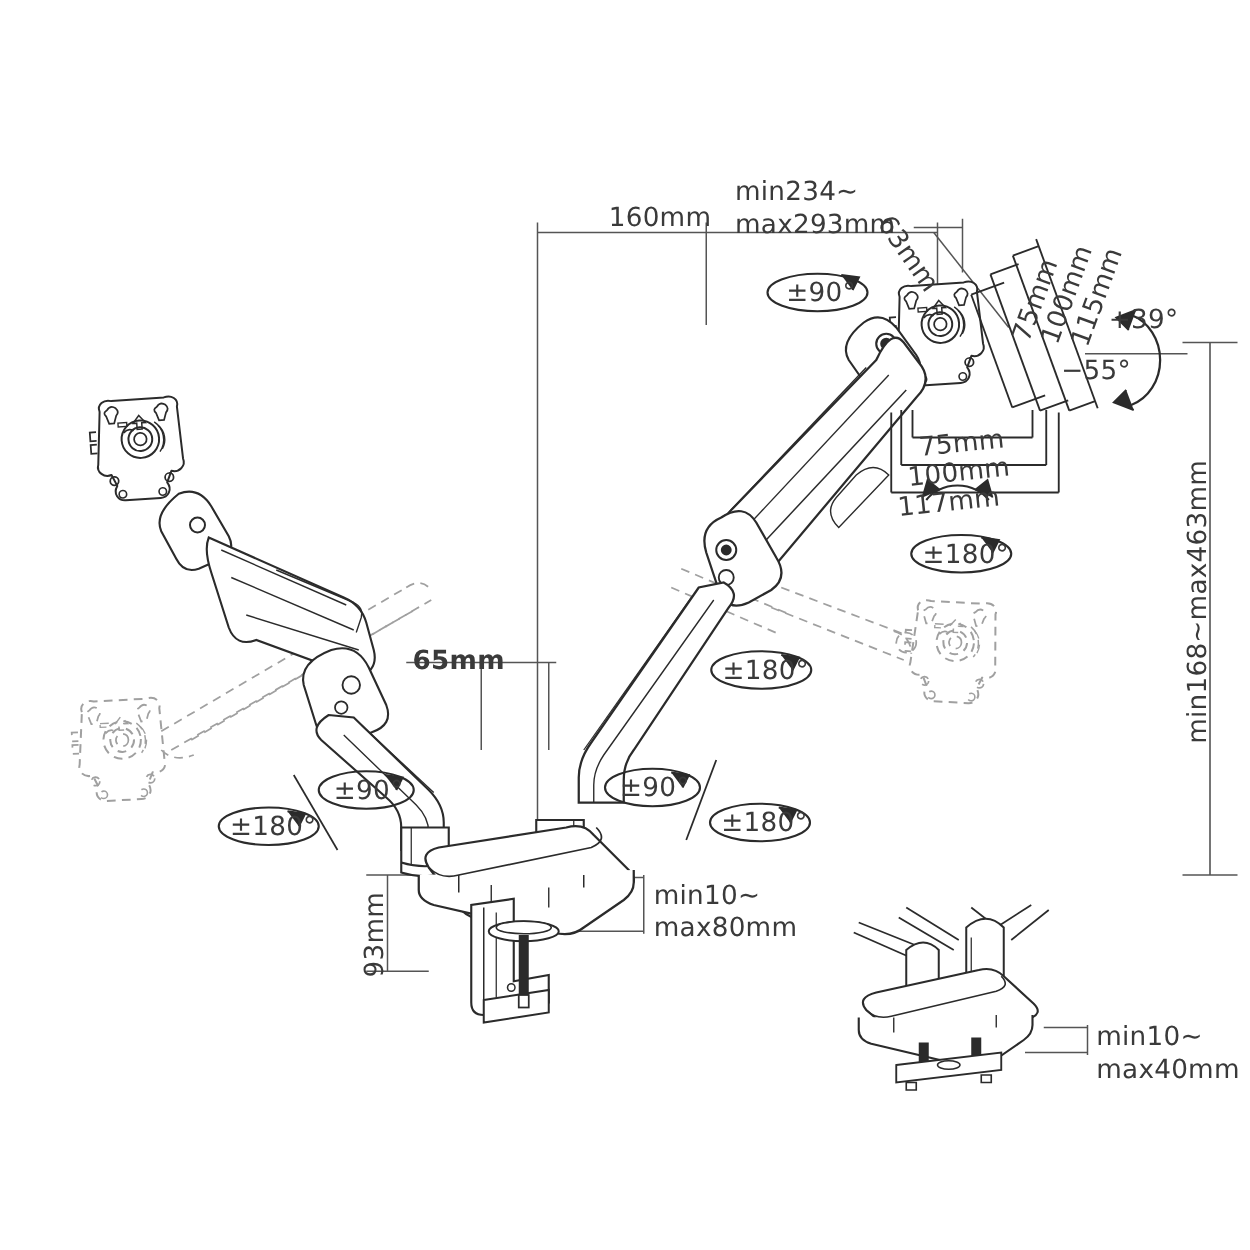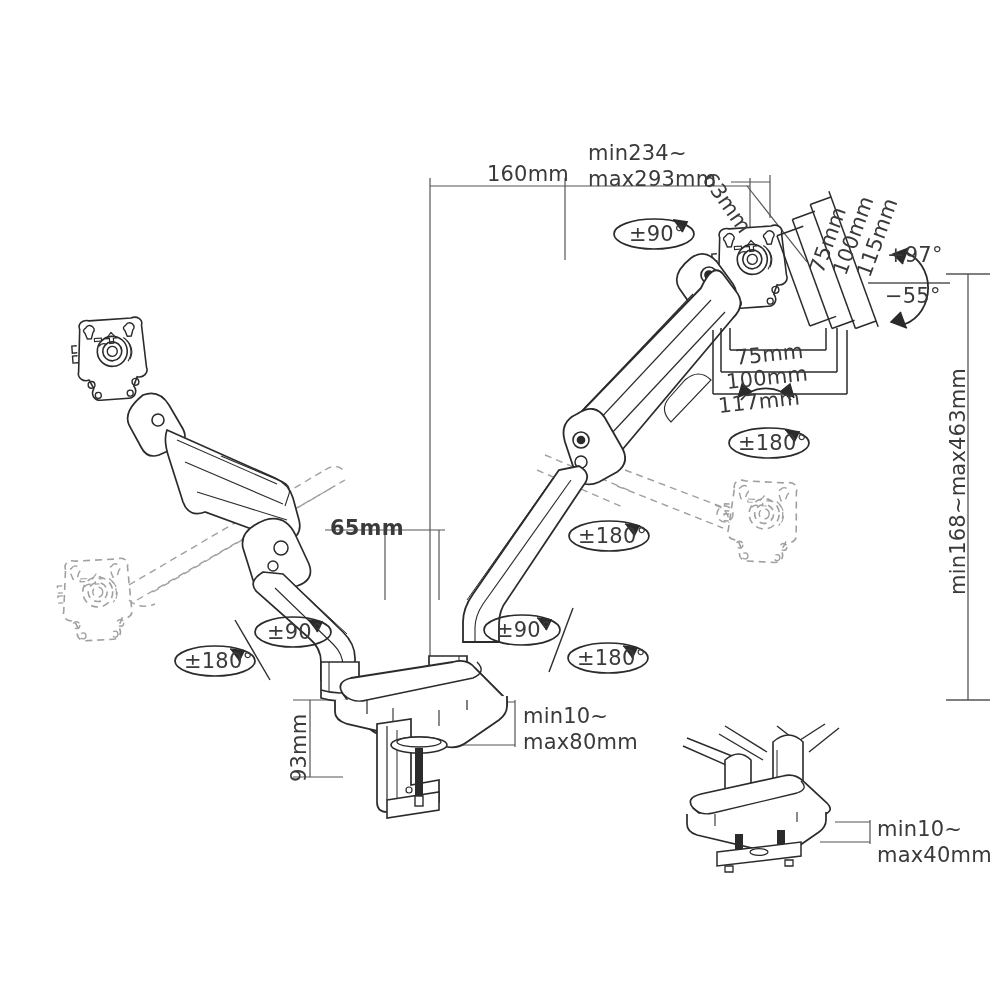--- a/index.html
+++ b/index.html
@@ -298,22 +298,22 @@
 <div class="lbl" style="left:305px;top:516px;font-weight:bold;">65mm</div>
 
 <div class="lbl" style="left:780px;top:268px;transform:rotate(-70deg);transform-origin:left top;">75mm</div>
 <div class="lbl" style="left:803px;top:270px;transform:rotate(-70deg);transform-origin:left top;">100mm</div>
 <div class="lbl" style="left:827px;top:272px;transform:rotate(-70deg);transform-origin:left top;">115mm</div>
 
 <div class="lbl" style="left:709px;top:346px;transform:rotate(-6deg);transform-origin:left top;">75mm</div>
 <div class="lbl" style="left:700px;top:370px;transform:rotate(-6deg);transform-origin:left top;">100mm</div>
 <div class="lbl" style="left:692px;top:394px;transform:rotate(-6deg);transform-origin:left top;">117mm</div>
 
-<div class="lbl" style="left:862px;top:243px;">+97°</div>
-<div class="lbl" style="left:860px;top:284px;">−55°</div>
+<div class="lbl" style="left:862px;top:243px;">+39°</div>
+<div class="lbl" style="left:824px;top:284px;">−55°</div>
 
 <div class="lbl" style="left:921px;top:595px;transform:rotate(-90deg);transform-origin:left top;">min168~max463mm</div>
 
 <div class="lbl" style="left:262px;top:782px;transform:rotate(-90deg);transform-origin:left top;">93mm</div>
 
 <div class="lbl two" style="left:498px;top:703px;">min10~
 max80mm</div>
 
 <div class="lbl two" style="left:852px;top:816px;">min10~
 max40mm</div>

